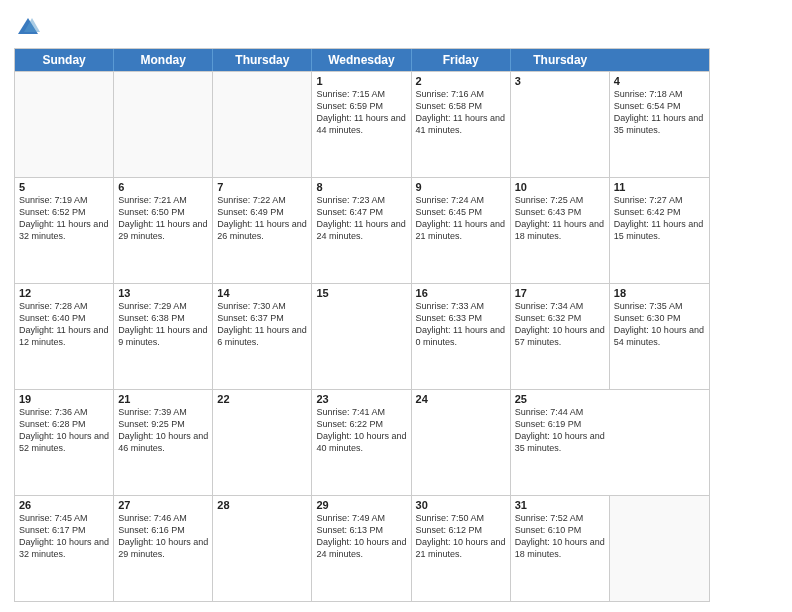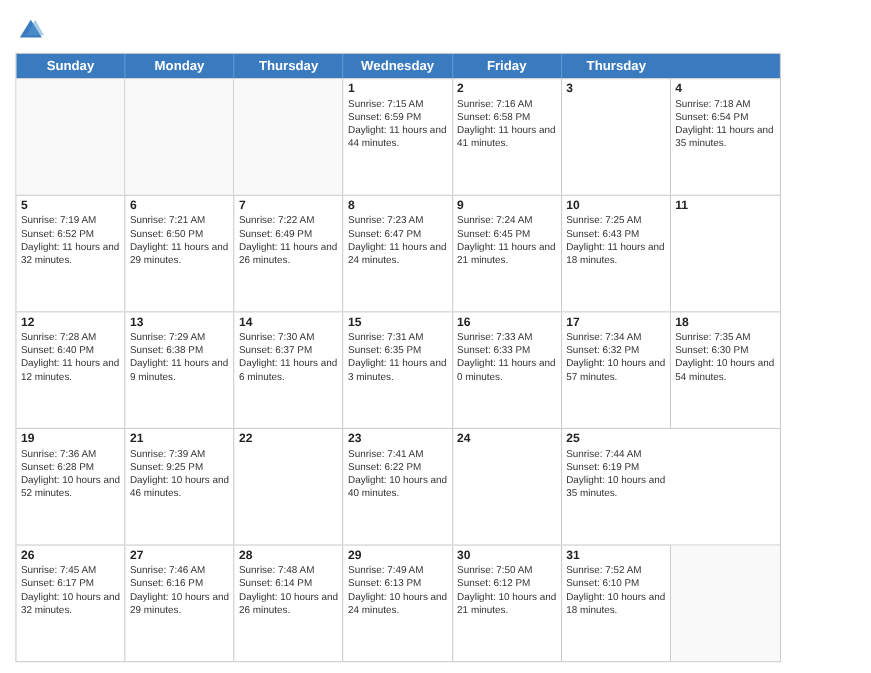--- a/index.html
+++ b/index.html
@@ -214,20 +214,24 @@
           </div>
           <div class="cal-cell">
             <div class="day-number">10</div>
             <div class="day-info">Sunrise: 7:25 AM
 Sunset: 6:43 PM
 Daylight: 11 hours
 and 18 minutes.</div>
           </div>
           <div class="cal-cell">
             <div class="day-number">11</div>
+            <div class="day-info">Sunrise: 7:27 AM
+Sunset: 6:42 PM
+Daylight: 11 hours
+and 15 minutes.</div>
           </div>
         </div>
         <div class="cal-row">
           <div class="cal-cell">
             <div class="day-number">12</div>
             <div class="day-info">Sunrise: 7:28 AM
 Sunset: 6:40 PM
 Daylight: 11 hours
 and 12 minutes.</div>
           </div>
@@ -240,24 +244,20 @@
           </div>
           <div class="cal-cell">
             <div class="day-number">14</div>
             <div class="day-info">Sunrise: 7:30 AM
 Sunset: 6:37 PM
 Daylight: 11 hours
 and 6 minutes.</div>
           </div>
           <div class="cal-cell">
             <div class="day-number">15</div>
-            <div class="day-info">Sunrise: 7:31 AM
-Sunset: 6:35 PM
-Daylight: 11 hours
-and 3 minutes.</div>
           </div>
           <div class="cal-cell">
             <div class="day-number">16</div>
             <div class="day-info">Sunrise: 7:33 AM
 Sunset: 6:33 PM
 Daylight: 11 hours
 and 0 minutes.</div>
           </div>
           <div class="cal-cell">
             <div class="day-number">17</div>
@@ -320,24 +320,20 @@
           </div>
           <div class="cal-cell">
             <div class="day-number">27</div>
             <div class="day-info">Sunrise: 7:46 AM
 Sunset: 6:16 PM
 Daylight: 10 hours
 and 29 minutes.</div>
           </div>
           <div class="cal-cell">
             <div class="day-number">28</div>
-            <div class="day-info">Sunrise: 7:48 AM
-Sunset: 6:14 PM
-Daylight: 10 hours
-and 26 minutes.</div>
           </div>
           <div class="cal-cell">
             <div class="day-number">29</div>
             <div class="day-info">Sunrise: 7:49 AM
 Sunset: 6:13 PM
 Daylight: 10 hours
 and 24 minutes.</div>
           </div>
           <div class="cal-cell">
             <div class="day-number">30</div>

